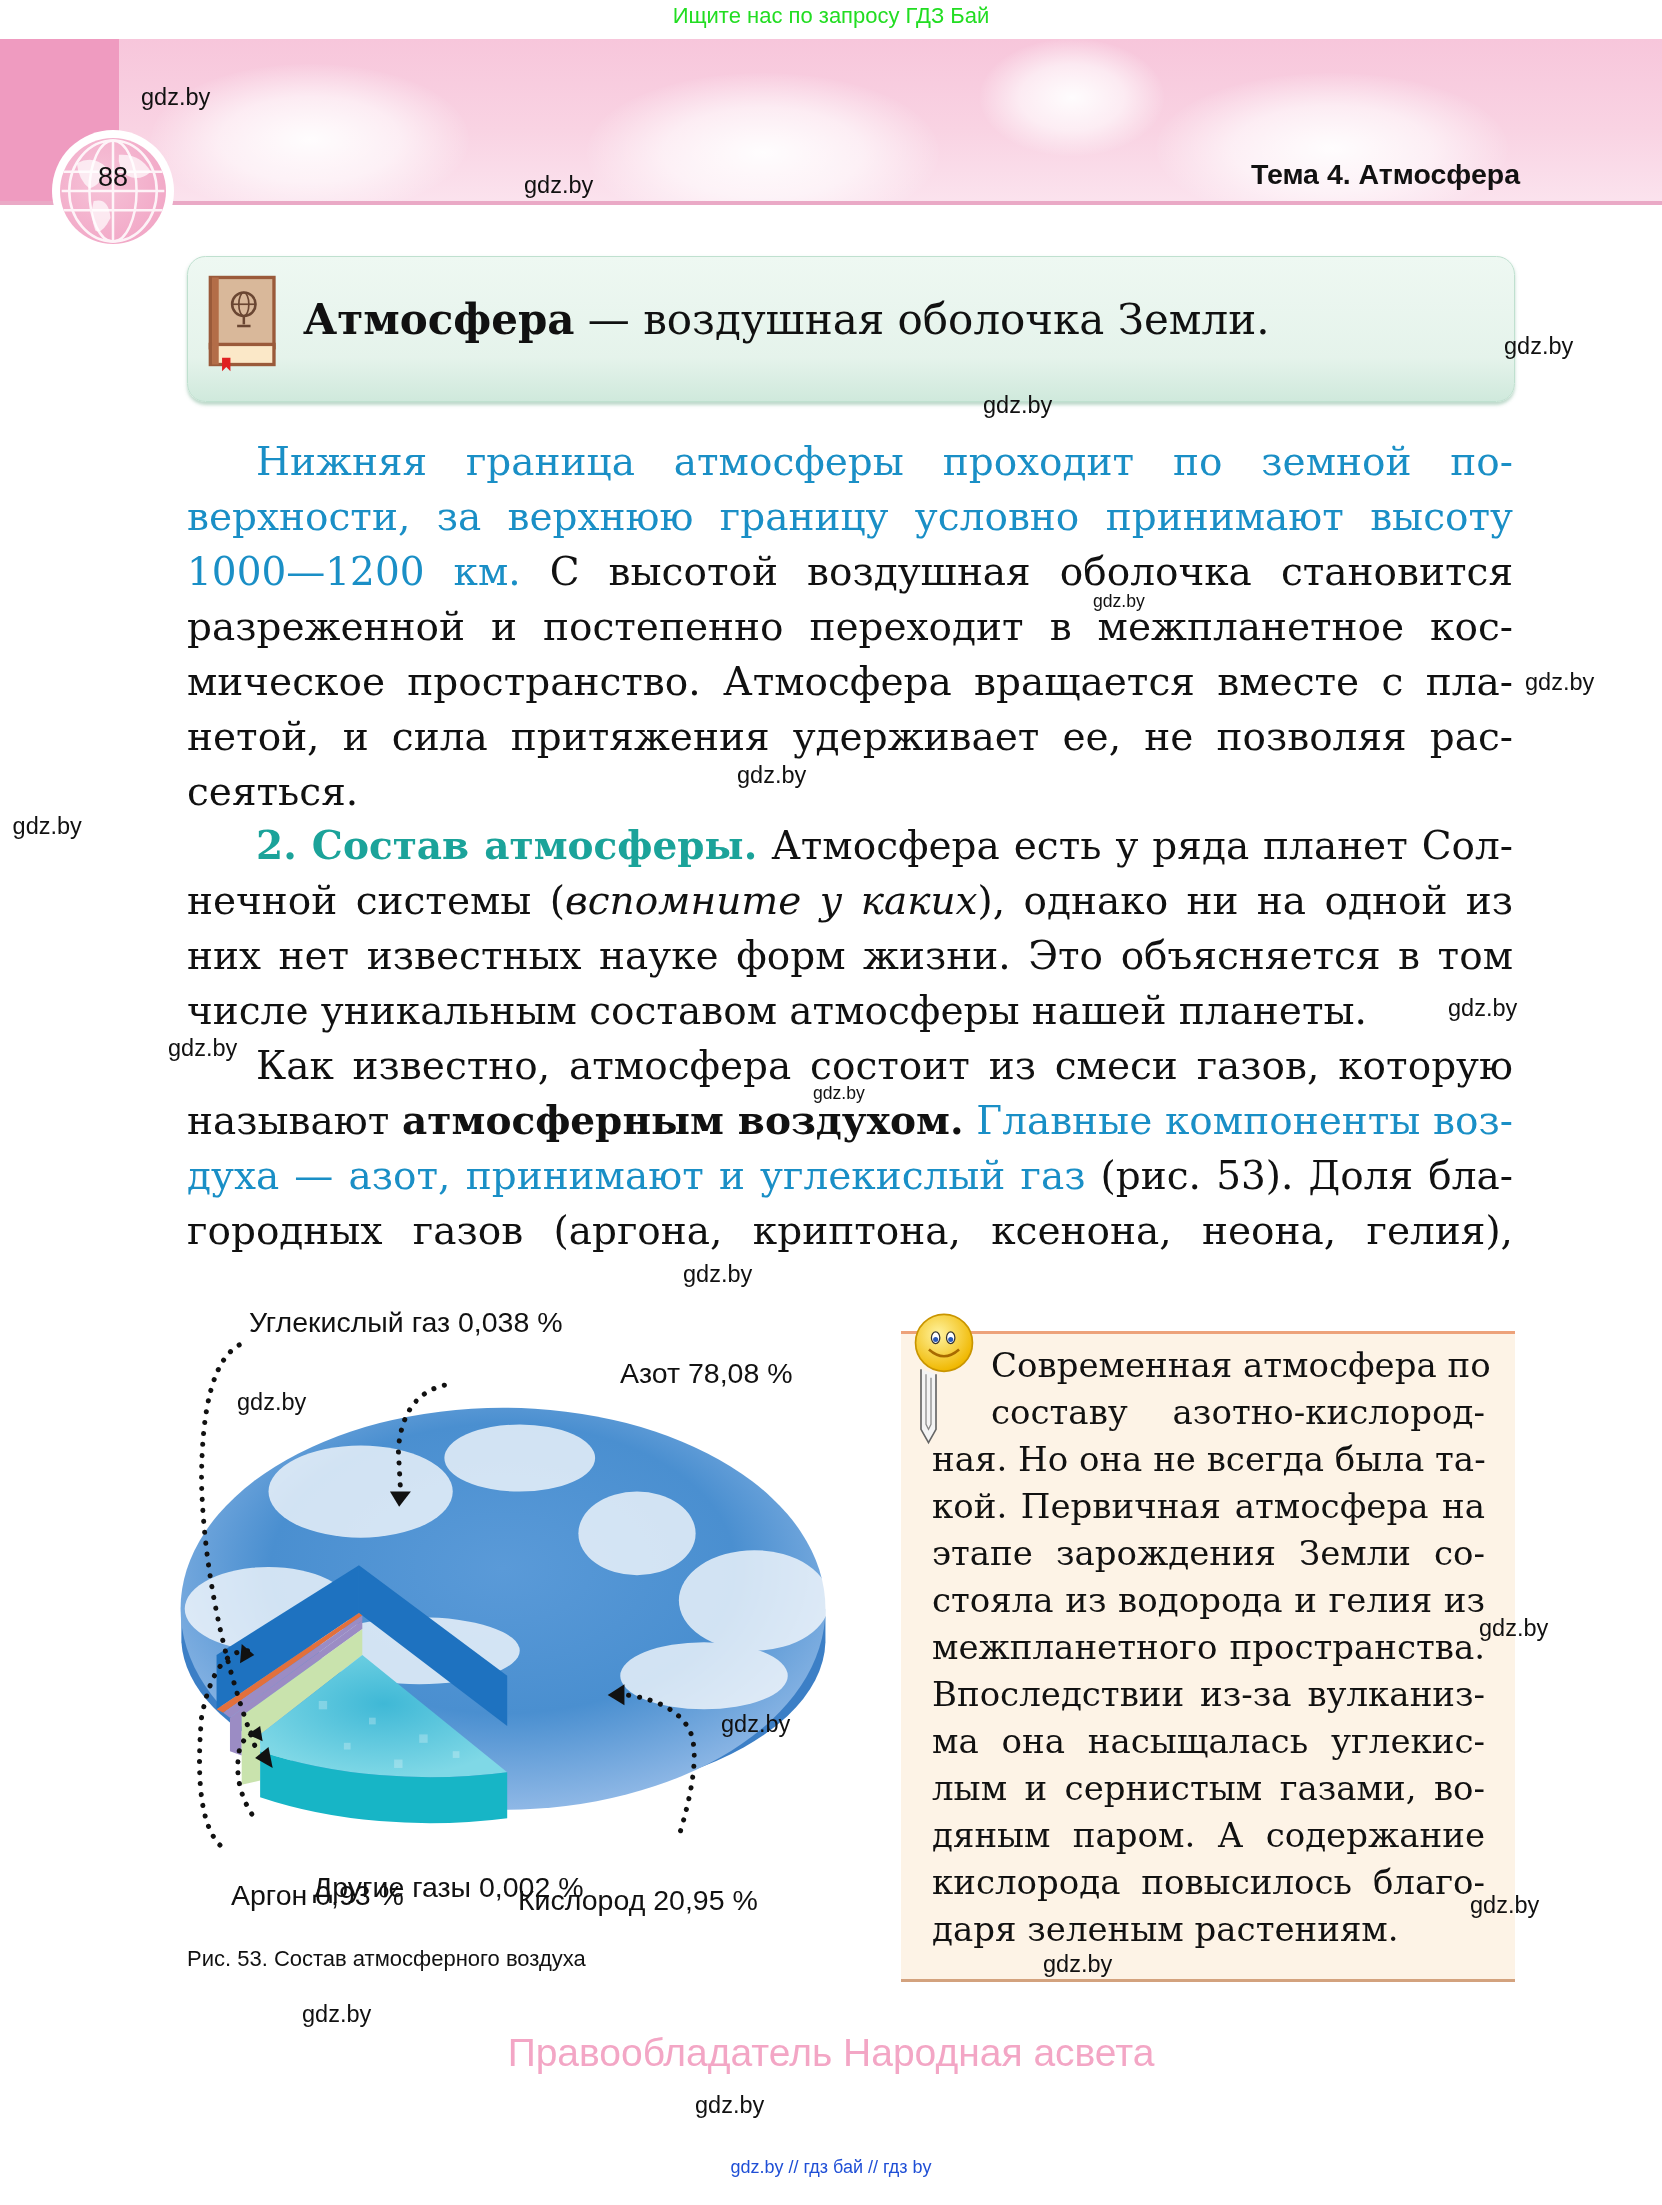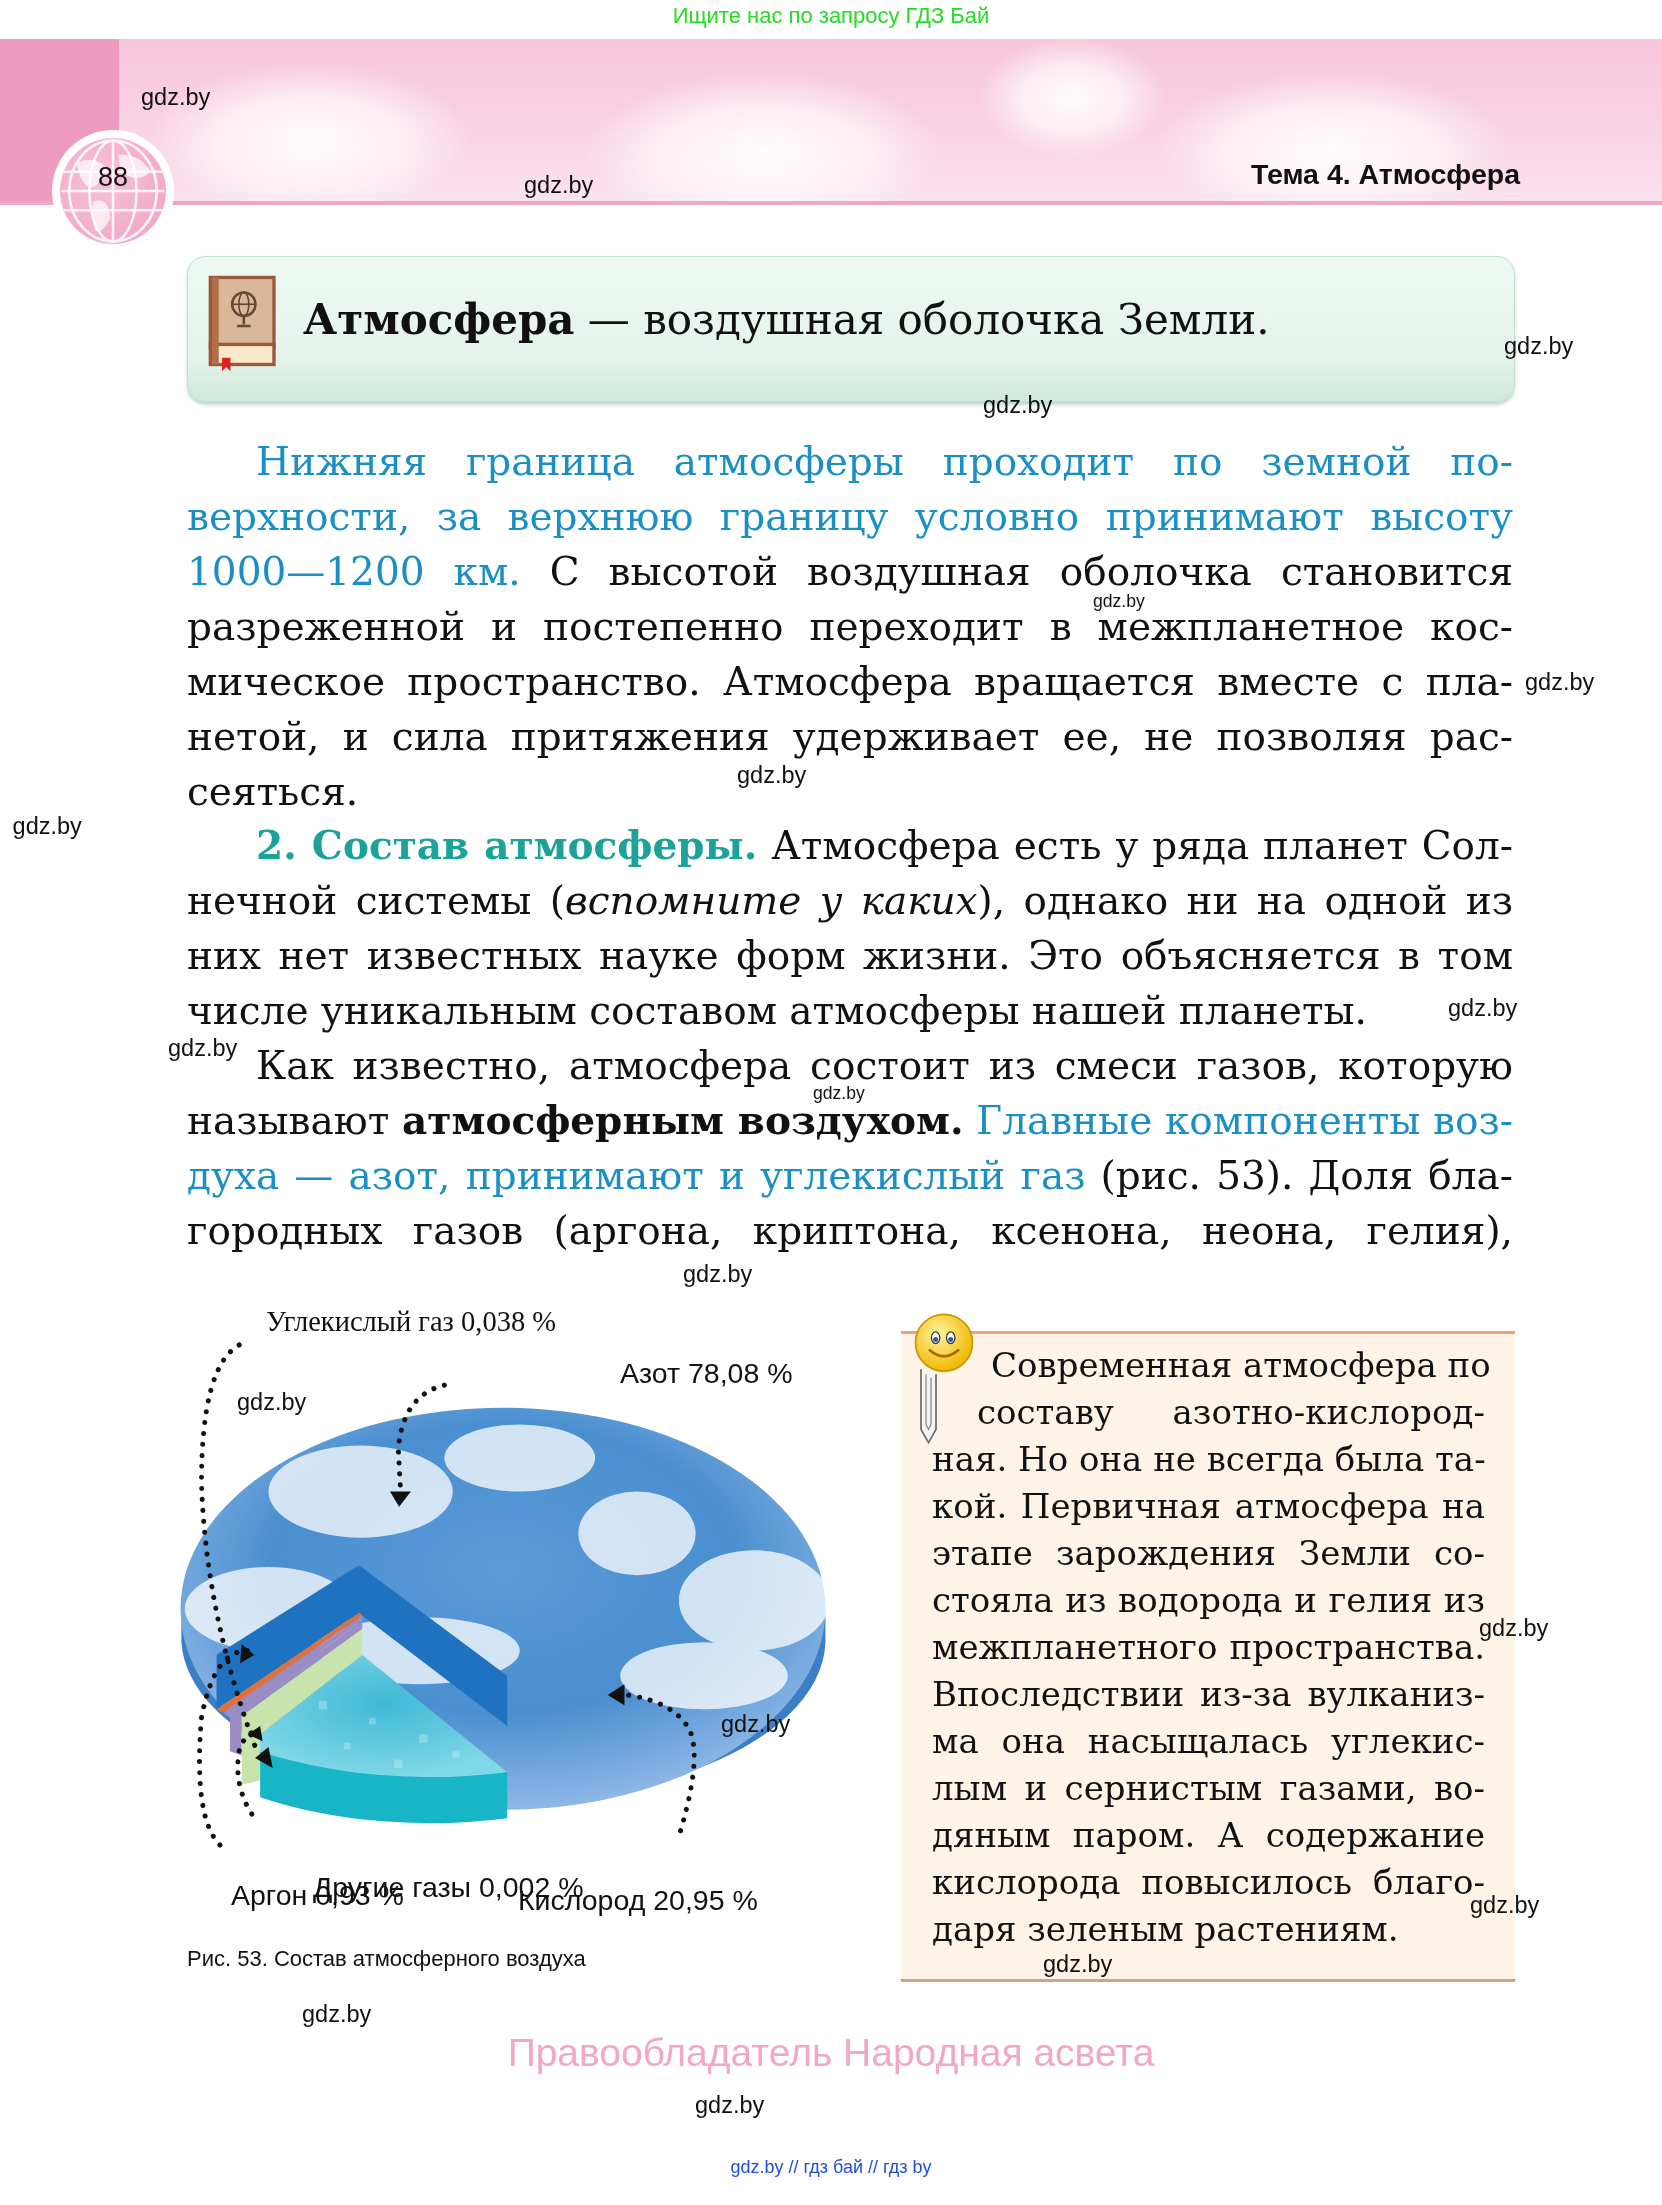--- a/index.html
+++ b/index.html
@@ -207,21 +207,21 @@
     </g>
 
     <g fill="#111">
       <polygon points="104,568 120,555 125,580"></polygon>
       <polygon points="276,268 265,250 290,250"></polygon>
       <polygon points="103,445 88,432 86,455"></polygon>
       <polygon points="110,530 95,540 113,548"></polygon>
       <polygon points="525,493 545,480 545,505"></polygon>
     </g>
   </svg>
-  <div class="fig-label" style="left:98px;top:23.5px;font-family:Liberation Serif, serif;">Углекислый газ 0,038 %</div>
+  <div class="fig-label" style="left:81px;top:23.5px;">Углекислый газ 0,038 %</div>
   <div class="fig-label" style="left:452px;top:75px;">Азот 78,08 %</div>
   <div class="fig-label" style="left:145px;top:545px;margin-top:44px;">Другие газы 0,002 %</div>
   <div class="fig-label" style="left:63px;top:597px;">Аргон 0,93 %</div>
   <div class="fig-label" style="left:350px;top:602px;">Кислород 20,95 %</div>
   <div class="abs wm" style="left:69px;top:107px;">gdz.by</div>
   <div class="abs wm" style="left:553px;top:429px;">gdz.by</div>
 </div>
 <div id="fig-caption" class="abs sans">Рис. 53. Состав атмосферного воздуха</div>
 <div class="abs wm" style="left:302px;top:2001px;">gdz.by</div>
 
@@ -243,21 +243,21 @@
   </svg>
 </div>
 <div id="clip-icon" class="abs">
   <svg width="25" height="80" viewBox="0 0 30 96">
     <path d="M6 4 L6 76 L15 92 L24 76 L24 10" fill="#f4f4f4" stroke="#666" stroke-width="2"></path>
     <path d="M12 10 L12 70 L15 76 L18 70 L18 14" fill="none" stroke="#888" stroke-width="1.5"></path>
   </svg>
 </div>
 <div id="note-text" class="abs serif">
   <span class="line" style="padding-left:59px;">Современная атмосфера по</span>
-  <span class="line" style="padding-left:45px;">составу азотно-кислород-</span>
+  <span class="line" style="padding-left:59px;">составу азотно-кислород-</span>
   <span class="line">ная. Но она не всегда была та-</span>
   <span class="line">кой. Первичная атмосфера на</span>
   <span class="line">этапе зарождения Земли со-</span>
   <span class="line">стояла из водорода и гелия из</span>
   <span class="line">межпланетного пространства.</span>
   <span class="line">Впоследствии из-за вулканиз-</span>
   <span class="line">ма она насыщалась углекис-</span>
   <span class="line">лым и сернистым газами, во-</span>
   <span class="line">дяным паром. А содержание</span>
   <span class="line">кислорода повысилось благо-</span>

